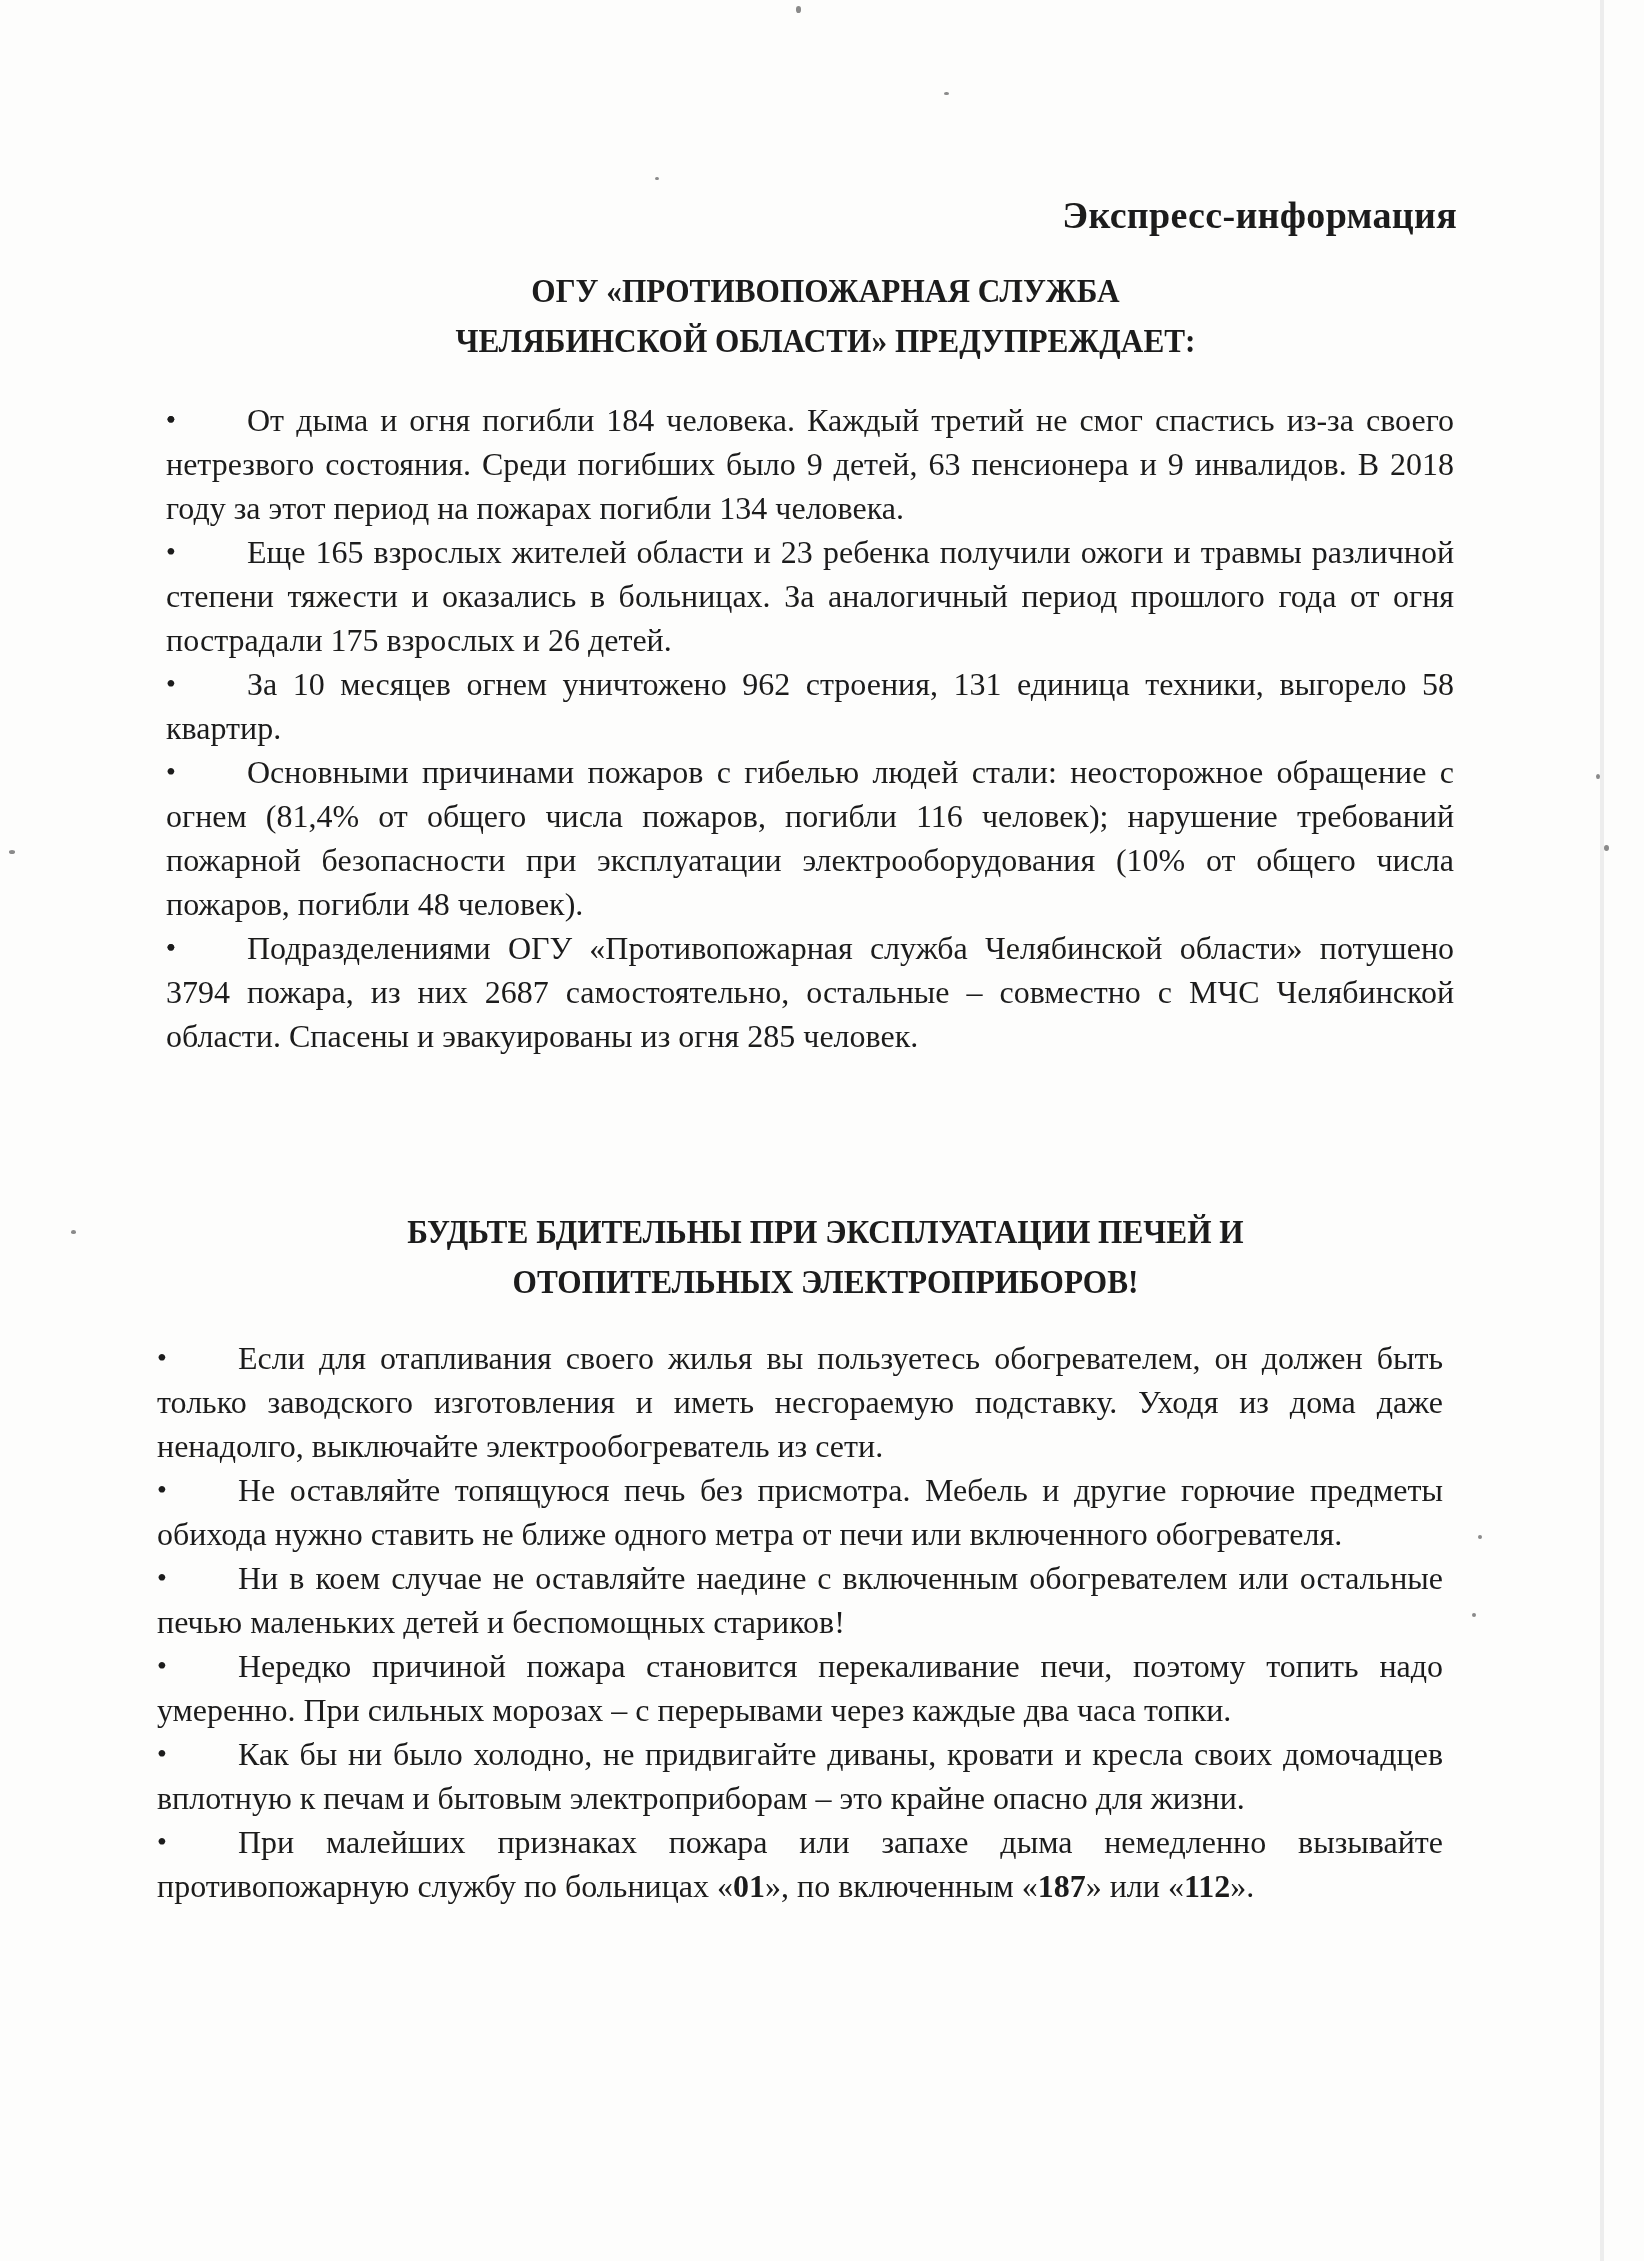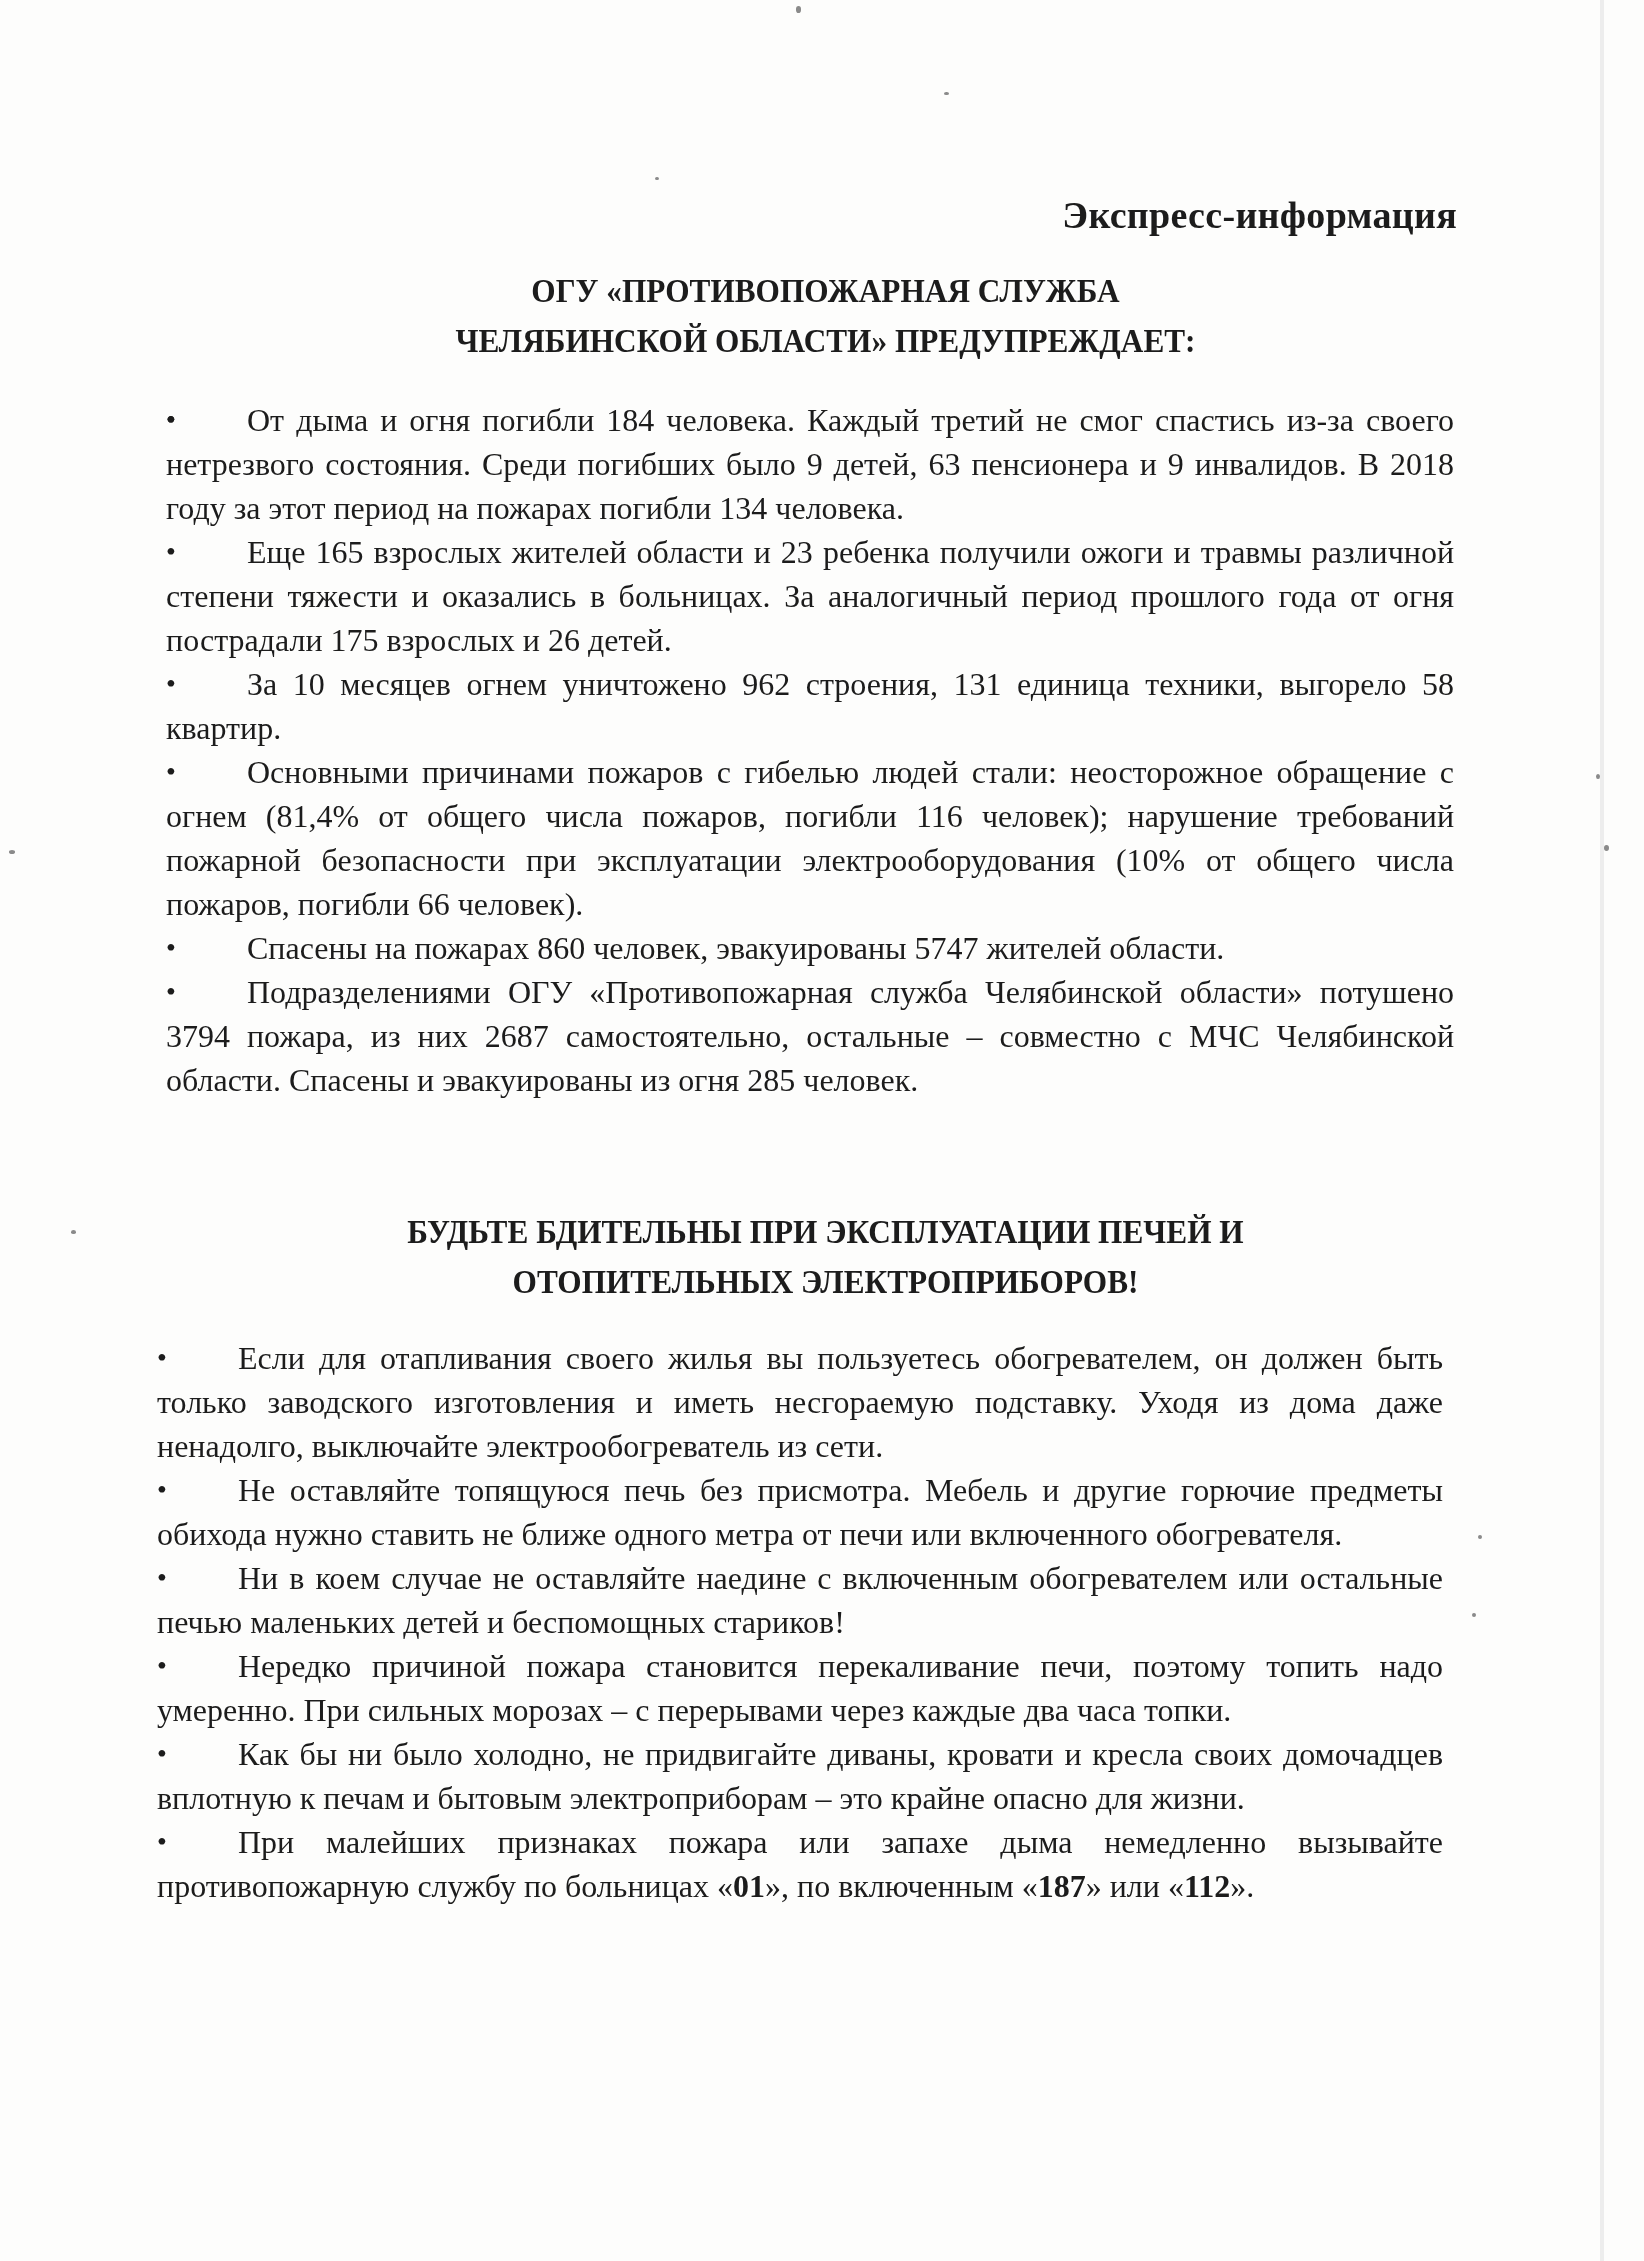--- a/index.html
+++ b/index.html
@@ -60,22 +60,22 @@
 <div class="title-block title-1">
   <div>ОГУ «ПРОТИВОПОЖАРНАЯ СЛУЖБА</div>
   <div>ЧЕЛЯБИНСКОЙ ОБЛАСТИ» ПРЕДУПРЕЖДАЕТ:</div>
 </div>
 
 <ul class="list list-1">
   <li><span class="bullet">•</span></li>
   <li><span class="bullet">•</span><span>От дыма и огня погибли 184 человека. Каждый третий не смог спастись из-за своего нетрезвого состояния. Среди погибших было 9 детей, 63 пенсионера и 9 инвалидов. В 2018 году за этот период на пожарах погибли 134 человека.</span></li>
   <li><span class="bullet">•</span><span>Еще 165 взрослых жителей области и 23 ребенка получили ожоги и травмы различной степени тяжести и оказались в больницах. За аналогичный период прошлого года от огня пострадали 175 взрослых и 26 детей.</span></li>
   <li><span class="bullet">•</span><span>За 10 месяцев огнем уничтожено 962 строения, 131 единица техники, выгорело 58 квартир.</span></li>
-  <li><span class="bullet">•</span><span>Основными причинами пожаров с гибелью людей стали: неосторожное обращение с огнем (81,4% от общего числа пожаров, погибли 116 человек); нарушение требований пожарной безопасности при эксплуатации электрооборудования (10% от общего числа пожаров, погибли 66 человек).</span></li>
-  <li><span class="bullet">•</span><span>Спасены на пожарах 860 человек, эвакуированы 5747 жителей области.</span></li>
+  <li><span class="bullet">•</span><span>Основными причинами пожаров с гибелью людей стали: неосторожное обращение с огнем (81,4% от общего числа пожаров, погибли 116 человек); нарушение требований пожарной безопасности при эксплуатации электрооборудования (10% от общего числа пожаров, погибли 48 человек).</span></li>
+  <li><span class="bullet">•</span></li>
   <li><span class="bullet">•</span><span>Подразделениями ОГУ «Противопожарная служба Челябинской области» потушено 3794 пожара, из них 2687 самостоятельно, остальные – совместно с МЧС Челябинской области. Спасены и эвакуированы из огня 285 человек.</span></li>
 </ul>
 
 <div class="title-block title-2">
   <div>БУДЬТЕ БДИТЕЛЬНЫ ПРИ ЭКСПЛУАТАЦИИ ПЕЧЕЙ И</div>
   <div>ОТОПИТЕЛЬНЫХ ЭЛЕКТРОПРИБОРОВ!</div>
 </div>
 
 <ul class="list list-2">
   <li><span class="bullet">•</span><span>Если для отапливания своего жилья вы пользуетесь обогревателем, он должен быть только заводского изготовления и иметь несгораемую подставку. Уходя из дома даже ненадолго, выключайте электрообогреватель из сети.</span></li>

